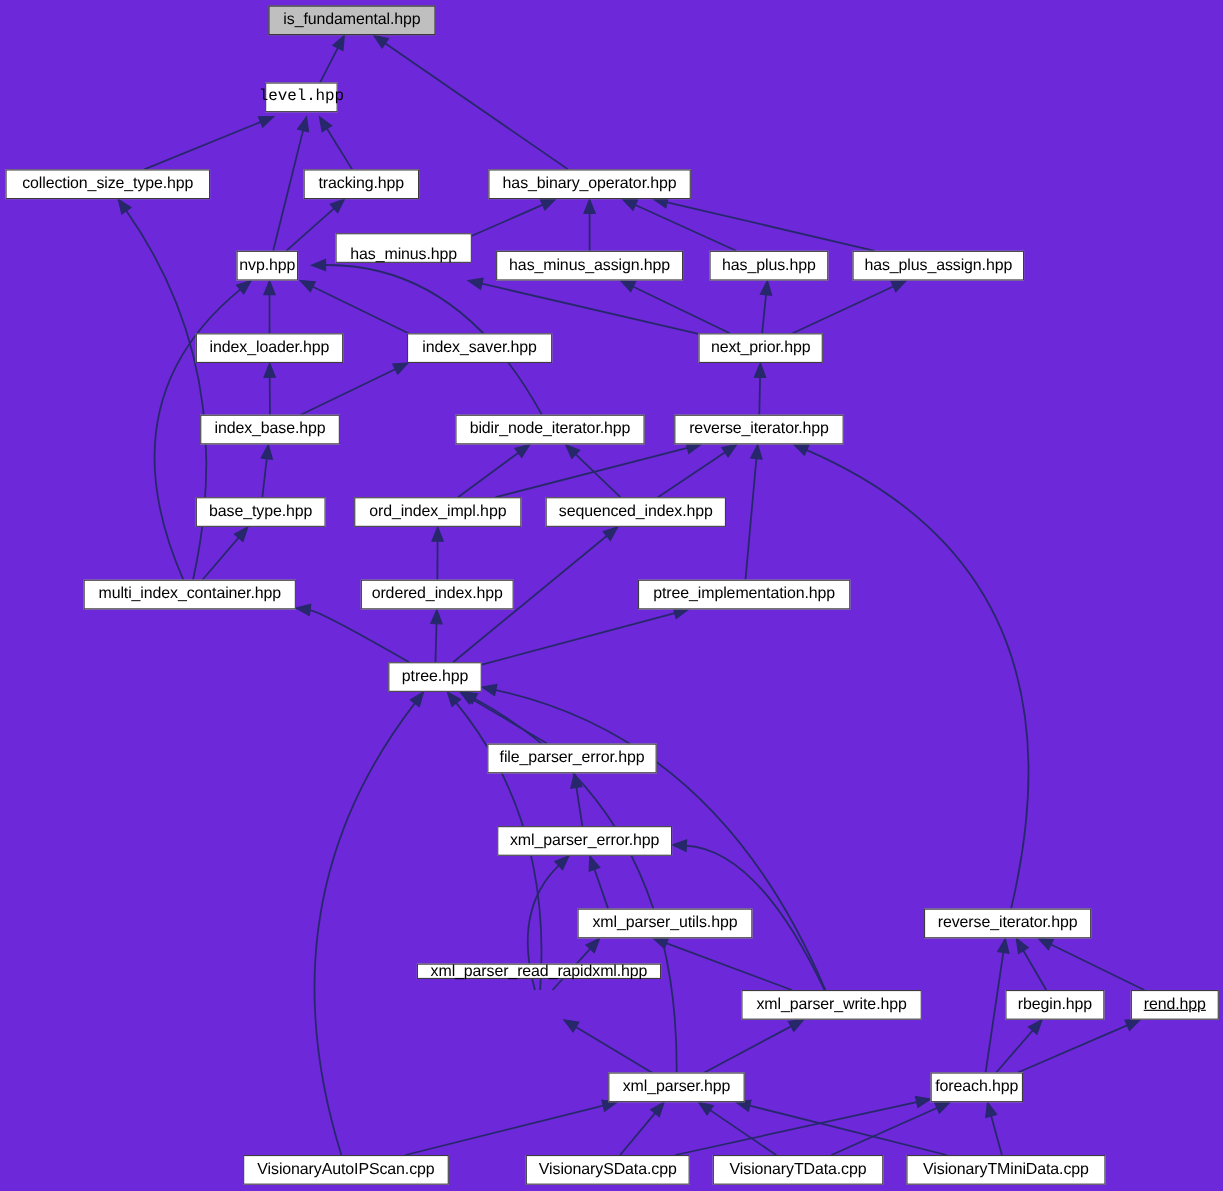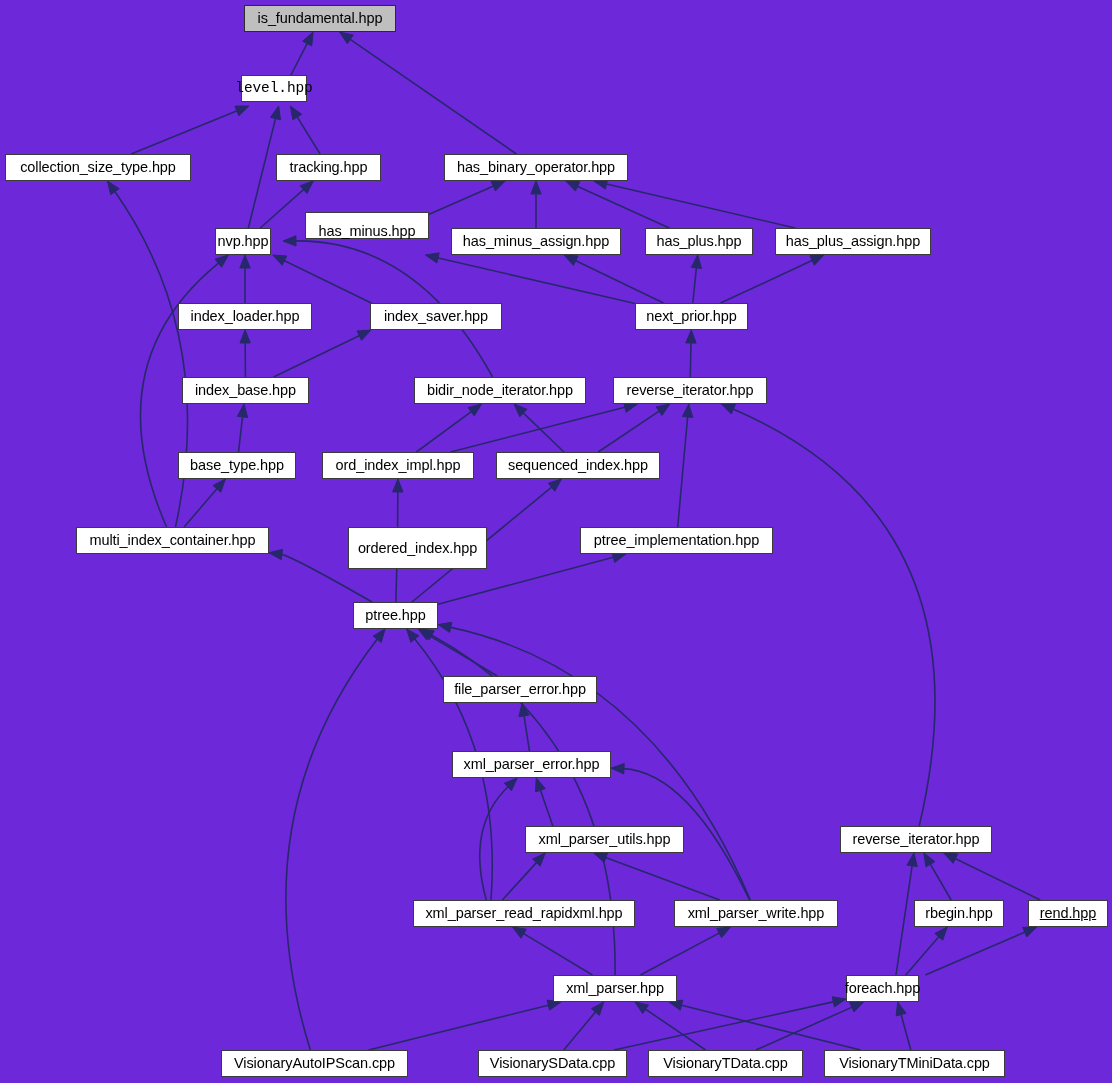--- a/index.html
+++ b/index.html
@@ -233,57 +233,57 @@
       </div>
       <div class="node-box" style="left: 322px; top: 452px; width: 152px; height: 27px;">
         <span class="node-label">ord_index_impl.hpp</span>
       </div>
       <div class="node-box" style="left: 496px; top: 452px; width: 164px; height: 27px;">
         <span class="node-label">sequenced_index.hpp</span>
       </div>
       <div class="node-box" style="left: 76px; top: 527px; width: 193px; height: 27px;">
         <span class="node-label">multi_index_container.hpp</span>
       </div>
-      <div class="node-box" style="left: 328px; top: 527px; width: 139px; height: 42px; margin-left: 20px;">
+      <div class="node-box" style="left: 328px; top: 527px; width: 139px; height: 27px;">
         <span class="node-label">ordered_index.hpp</span>
       </div>
       <div class="node-box" style="left: 580px; top: 527px; width: 193px; height: 27px;">
         <span class="node-label">ptree_implementation.hpp</span>
       </div>
       <div class="node-box" style="left: 353px; top: 602px; width: 85px; height: 27px;">
         <span class="node-label">ptree.hpp</span>
       </div>
       <div class="node-box" style="left: 443px; top: 676px; width: 154px; height: 27px;">
         <span class="node-label">file_parser_error.hpp</span>
       </div>
       <div class="node-box" style="left: 452px; top: 751px; width: 159px; height: 27px;">
         <span class="node-label">xml_parser_error.hpp</span>
       </div>
       <div class="node-box" style="left: 478px; top: 826px; width: 159px; height: 27px; margin-left: 47px;">
         <span class="node-label">xml_parser_utils.hpp</span>
       </div>
       <div class="node-box" style="left: 840px; top: 826px; width: 152px; height: 27px;">
         <span class="node-label">reverse_iterator.hpp</span>
       </div>
-      <div class="node-box" style="left: 379px; top: 900px; width: 222px; height: 27px; margin-left: 34px;">
+      <div class="node-box" style="left: 379px; top: 876px; width: 222px; height: 14px;">
         <span class="node-label">xml_parser_read_rapidxml.hpp</span>
       </div>
       <div class="node-box" style="left: 674px; top: 900px; width: 164px; height: 27px;">
         <span class="node-label">xml_parser_write.hpp</span>
       </div>
       <div class="node-box" style="left: 914px; top: 900px; width: 90px; height: 27px;">
         <span class="node-label">rbegin.hpp</span>
       </div>
       <div class="node-box" style="left: 1028px; top: 900px; width: 80px; height: 27px; text-decoration: underline;">
         <span class="node-label">rend.hpp</span>
       </div>
       <div class="node-box" style="left: 553px; top: 975px; width: 124px; height: 27px;">
         <span class="node-label">xml_parser.hpp</span>
       </div>
-      <div class="node-box" style="left: 846px; top: 975px; width: 73px; height: 27px;">
+      <div class="node-box" style="left: 846px; top: 975px; width: 84px; height: 27px;">
         <span class="node-label">foreach.hpp</span>
       </div>
       <div class="node-box" style="left: 221px; top: 1050px; width: 187px; height: 27px;">
         <span class="node-label">VisionaryAutoIPScan.cpp</span>
       </div>
       <div class="node-box" style="left: 478px; top: 1050px; width: 149px; height: 27px; align-items: center;">
         <span class="node-label">VisionarySData.cpp</span>
       </div>
       <div class="node-box" style="left: 648px; top: 1050px; width: 155px; height: 27px;">
         <span class="node-label">VisionaryTData.cpp</span>

